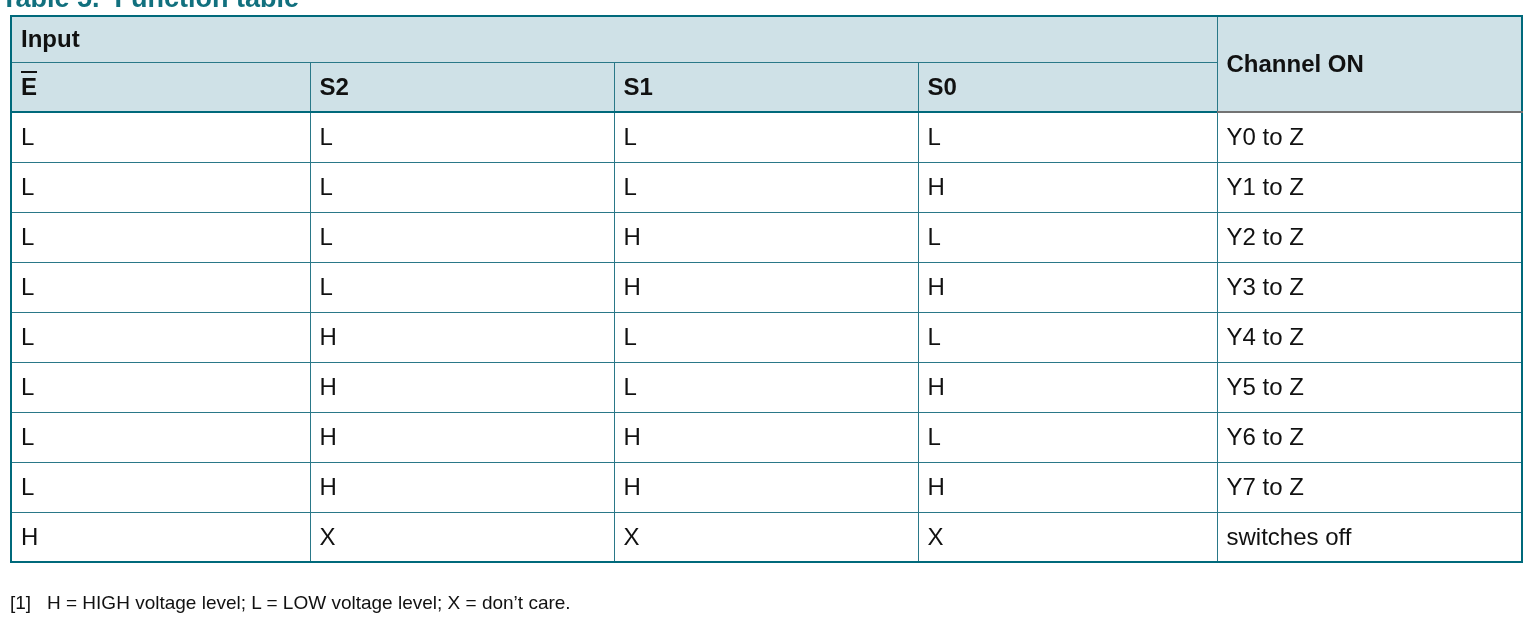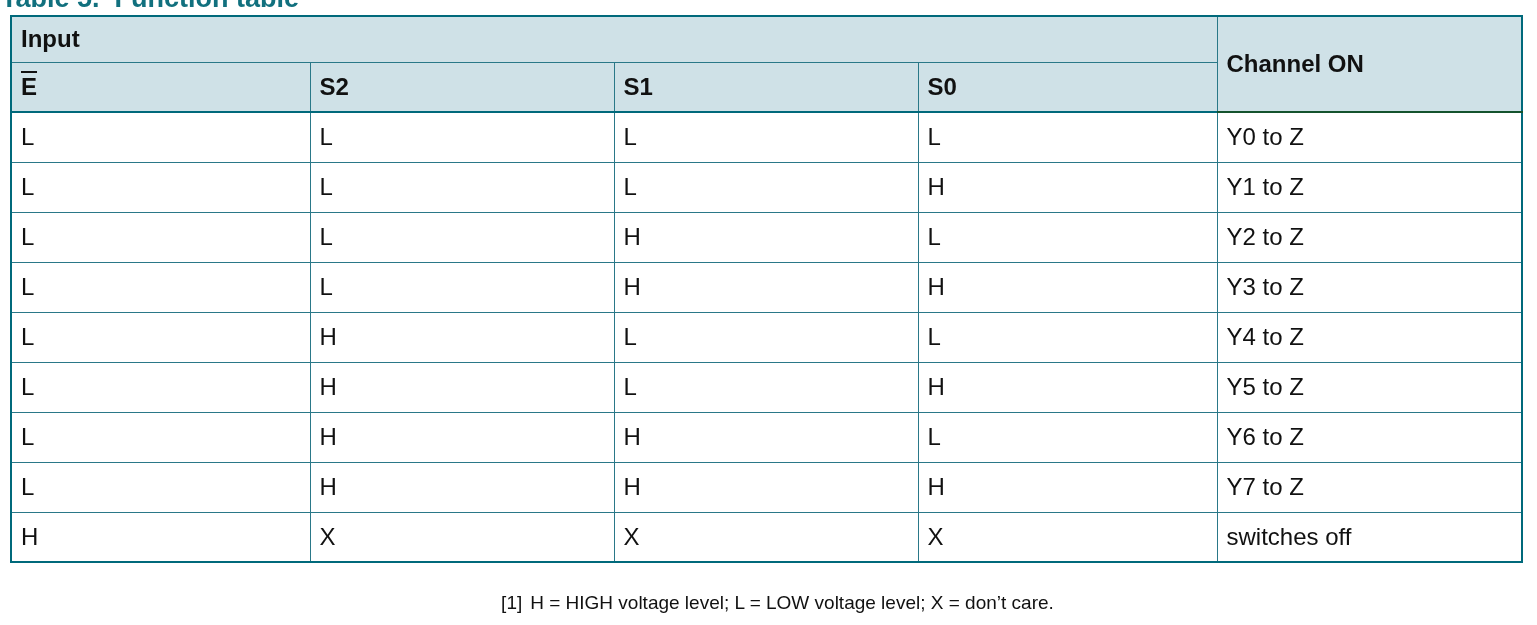--- a/index.html
+++ b/index.html
@@ -47,30 +47,29 @@
     padding: 0 0 0 9px;
     font-size: 24px;
     line-height: 1;
   }
   table.fn thead th {
     background: #cfe1e7;
     font-weight: bold;
   }
   table.fn tr.hdr-top th { height: 46px; }
   table.fn tr.hdr-sub th { height: 50px; border-bottom: 2px solid #00697b; }
-  table.fn th.channel { border-bottom: 2px solid #14532d; }
+  table.fn th.channel { border-bottom: 2px solid #737373; }
   table.fn tbody td { height: 50px; background: #ffffff; font-weight: normal; }
   .obar { text-decoration: overline; }
   
   .footnote {
     margin: 29px 0 0 10px;
     font-size: 19px;
     line-height: 22px;
     white-space: nowrap;
-    text-align: center;
   }
   .footnote .fn-marker { display: inline-block; min-width: 37px; }
 </style>
 </head>
 <body>
 
 <div class="title-clip">
   <span class="table-title">Table 5.  Function table</span>
 </div>
 

